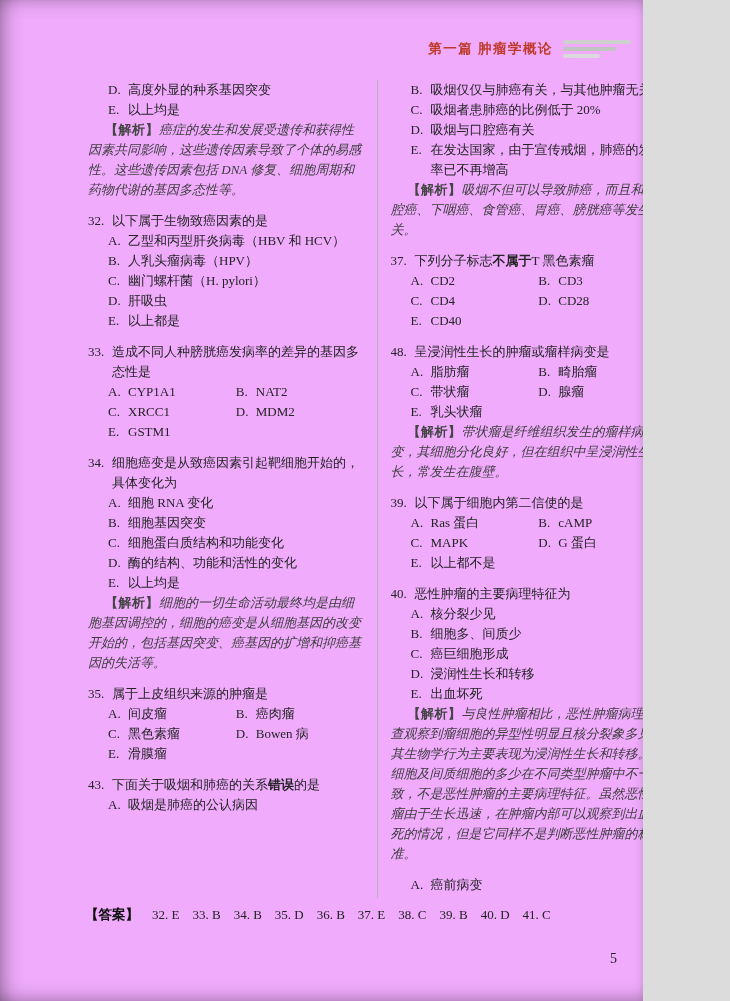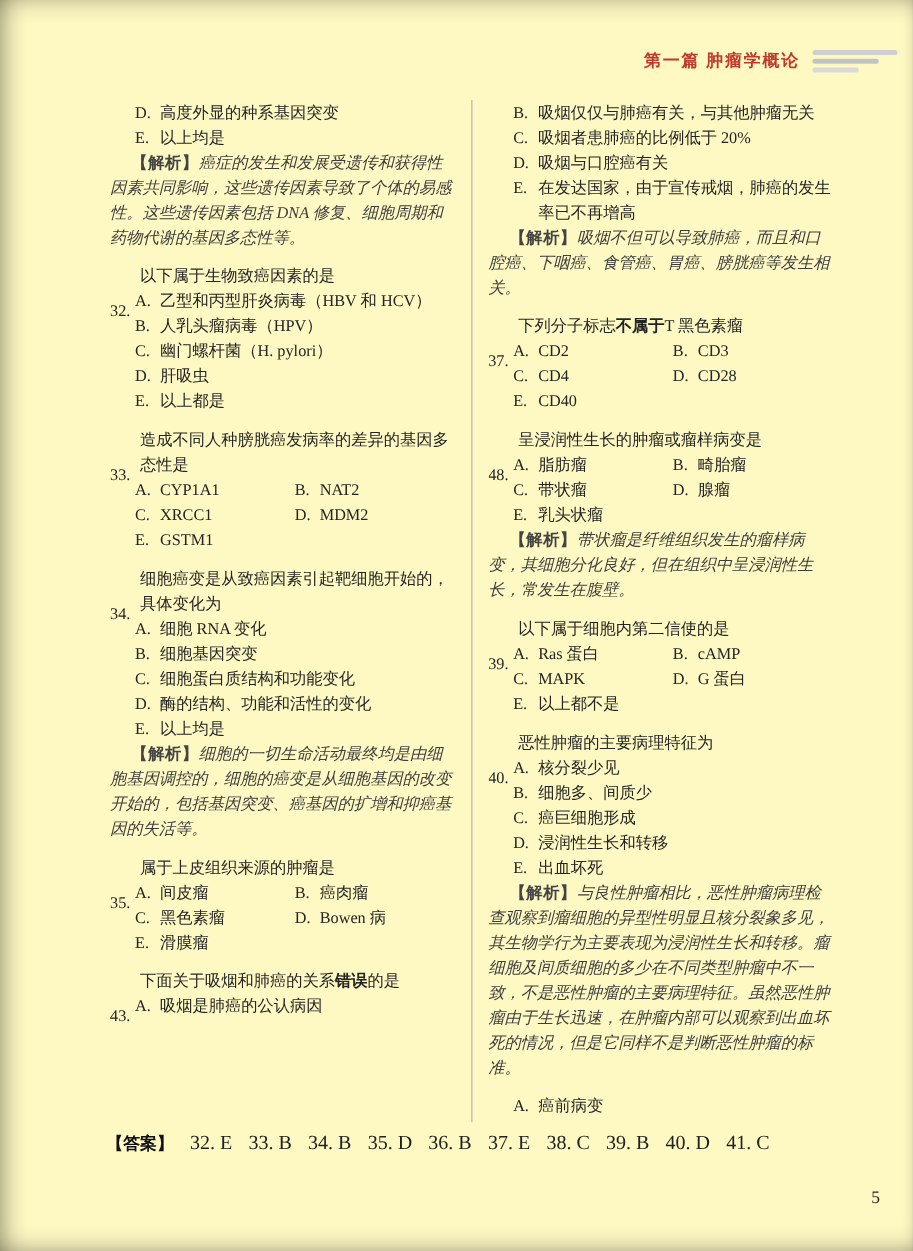--- a/index.html
+++ b/index.html
@@ -2,21 +2,21 @@
 <html><head>
 <meta charset="utf-8">
 <style>
   * { margin:0; padding:0; box-sizing:border-box; }
   html,body { width:730px; height:1001px; }
   body {
     background:#dcdcdc;
     font-family:"Liberation Serif","DejaVu Serif",serif;
   }
   .sheet {
-    position:relative; width:730px; height:1001px; background:#fef9c3; overflow:hidden;
+    position:relative; width:643px; height:1001px; background:#f0abfc; overflow:hidden;
     box-shadow:
       inset 16px 0 20px -13px rgba(0,0,0,.38),
       inset -7px 0 12px -9px rgba(0,0,0,.18),
       inset 0 18px 18px -15px rgba(0,0,0,.20),
       inset 0 -16px 18px -13px rgba(0,0,0,.26);
     text-decoration: underline;
   }
   
   .header { position:absolute; top:40px; left:0; right:12px; display:flex; justify-content:flex-end; align-items:center; gap:10px; }
   .header-title { color:#c03a2b; font-size:13.5px; font-weight:bold; letter-spacing:1.5px; }
@@ -25,32 +25,32 @@
   .header-deco i:nth-child(2){ width:78%; background:#c3c3c3; }
   .header-deco i:nth-child(3){ width:55%; background:#dadada; }
   
   .content { position:absolute; top:80px; left:88px; width:578px; height:818px;
              display:grid; grid-template-columns:1fr 1px 1fr; column-gap:13px; overflow:hidden; }
   .col { overflow:hidden; }
   .divider { width:1px; height:100%; background:#b5b5b5; }
   p { font-size:13px; line-height:20px; color:#242424; }
   .block.question { margin-top:11px; }
   .stem { position:relative; padding-left:24px; }
-  .qnum { position:absolute; left:0;margin-top:28px; }
+  .qnum { position:absolute; left:0; }
   .em { font-weight:bold; }
   .opts { padding-left:20px; }
   .opts.two-col { display:grid; grid-template-columns:1fr 1fr; }
   .opt { position:relative; padding-left:20px; }
   .opt-label { position:absolute; left:0; }
   .analysis { font-style:italic; color:#3d3d3d; text-indent:17px; }
   .analysis-label { font-style:normal; font-weight:bold; color:#444; letter-spacing:.5px; }
   
   .answers { position:absolute; left:85px; top:906px; display:flex; align-items:center; gap:13px; }
   .answers-label { font-size:13.5px; font-weight:bold; color:#111; }
-  .answer-item { font-size:16px; color:#222; }
+  .answer-item { font-size:13px; color:#222; }
   .pagenum { position:absolute; right:26px; bottom:34px; font-size:14px; color:#222; }
 </style>
 </head>
 <body>
 
 <div class="sheet">
 
   <div class="header">
     <span class="header-title">第一篇  肿瘤学概论</span>
     <span class="header-deco">

